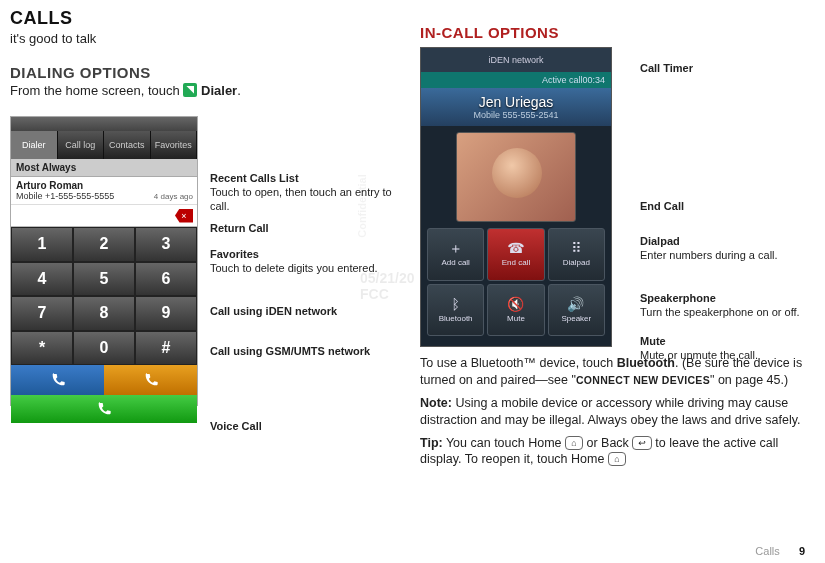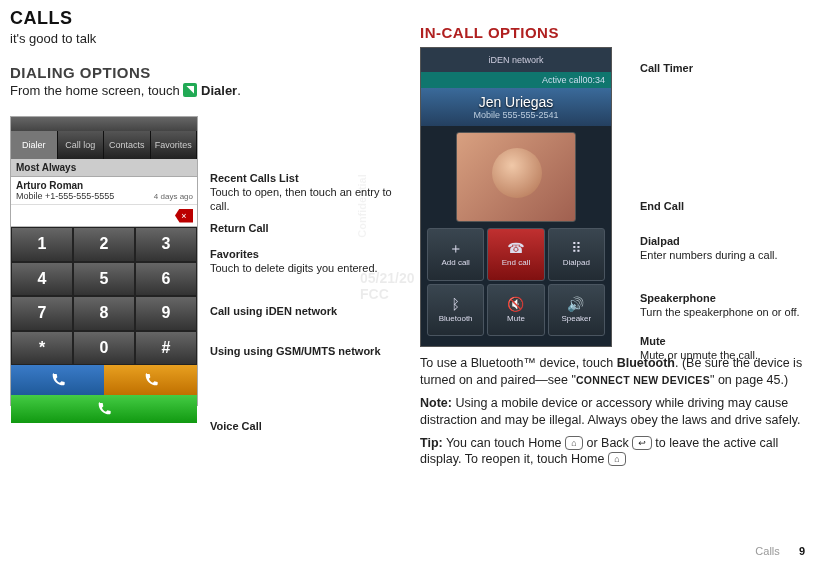--- a/index.html
+++ b/index.html
@@ -163,21 +163,21 @@
         <b>Return Call</b>
       </div>
       <div class="co" style="top:88px">
         <b>Favorites</b><br>
         <span>Touch to delete digits you entered.</span>
       </div>
       <div class="co" style="top:145px">
         <b>Call using iDEN network</b>
       </div>
       <div class="co" style="top:185px">
-        <b>Using using GSM/UMTS network</b>
+        <b>Call using GSM/UMTS network</b>
       </div>
       <div class="co" style="top:260px">
         <b>Voice Call</b>
       </div>
     </div>
   </div>
 
   <div class="col-right">
     <h2 style="margin-top:16px;color:#b02020">In-call options</h2>
 

